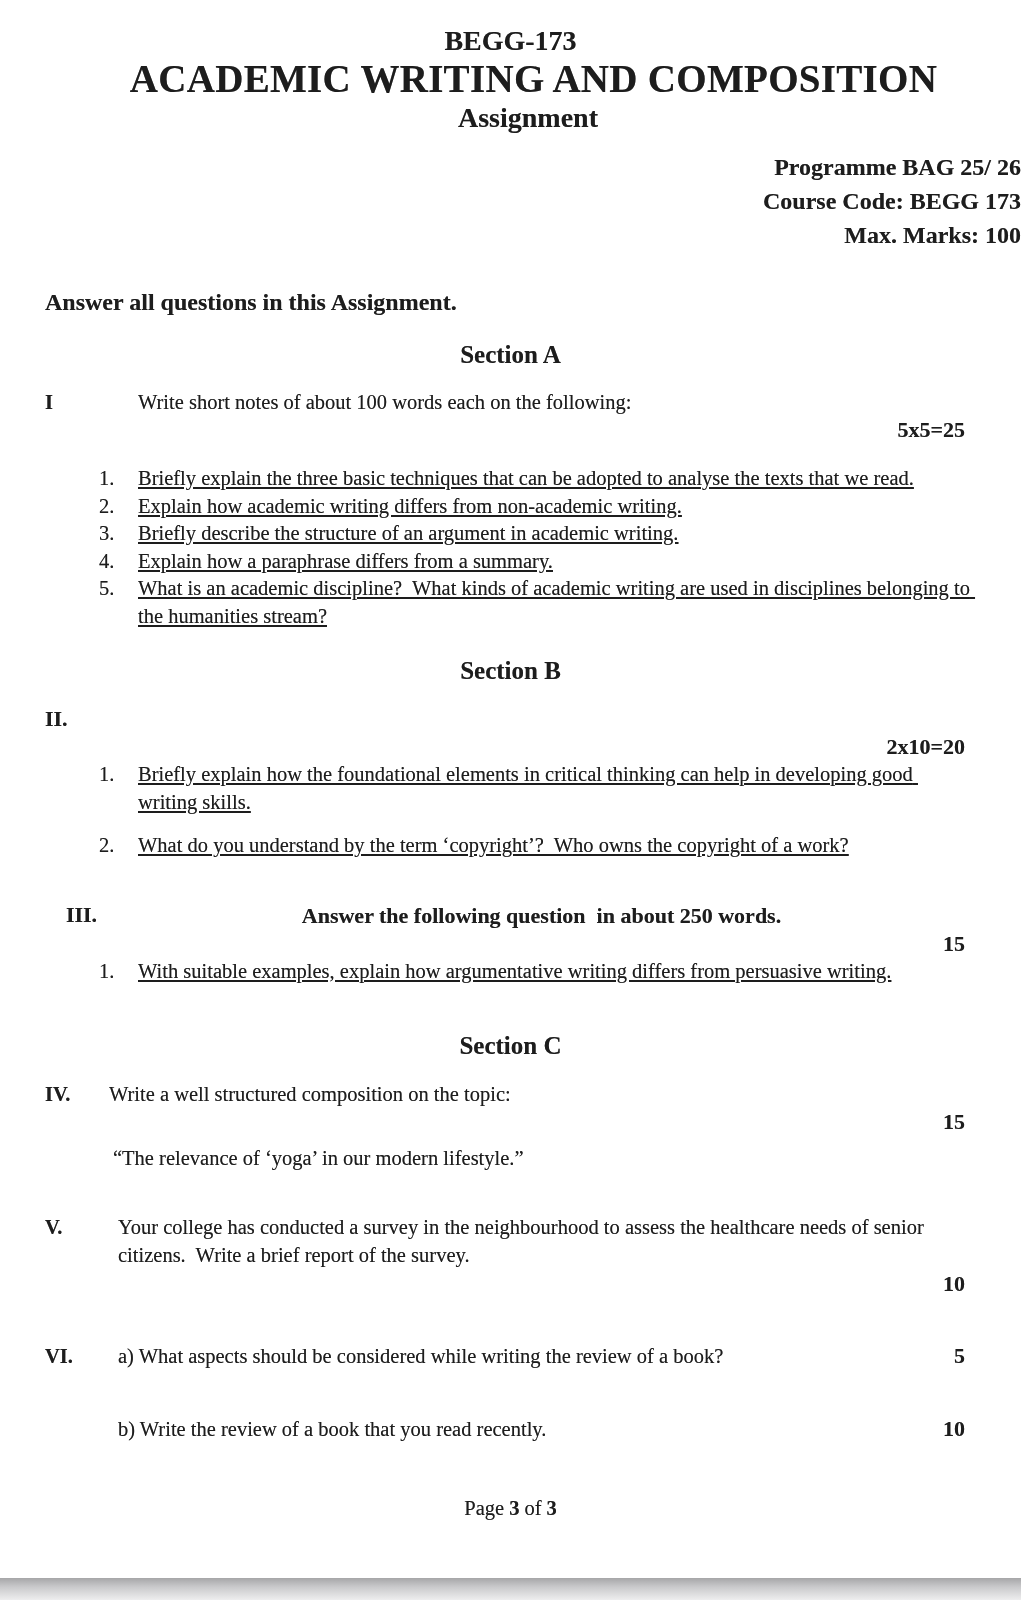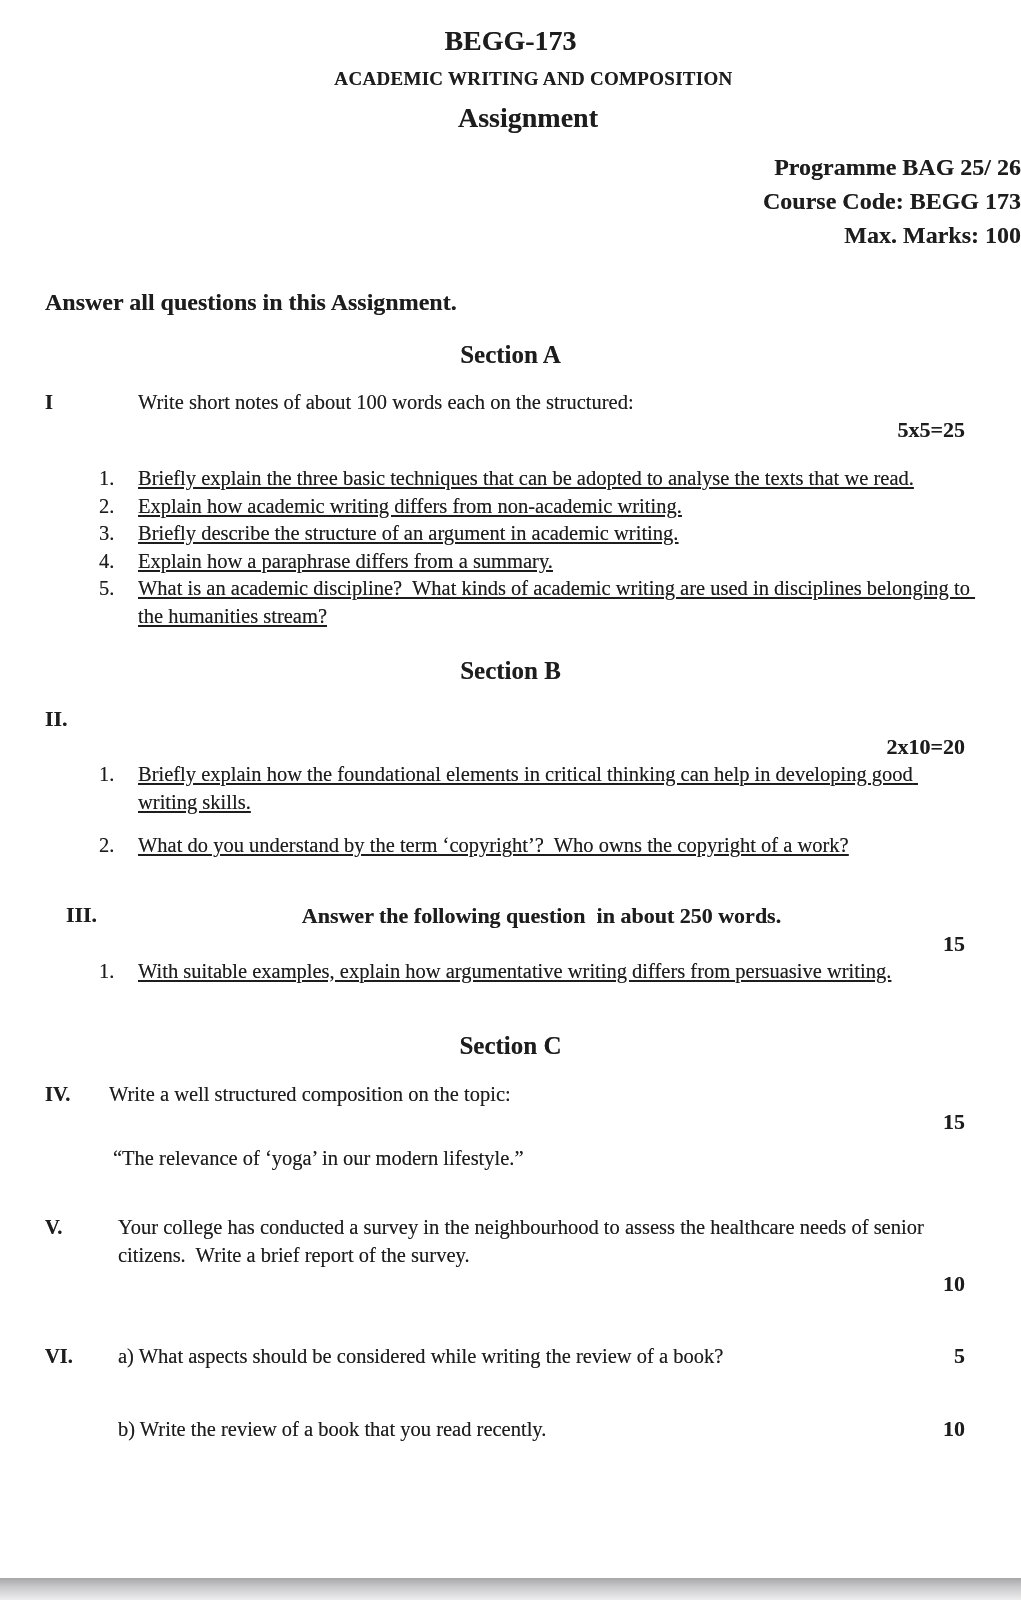--- a/index.html
+++ b/index.html
@@ -16,21 +16,21 @@
   .page {
     width: 100%;
     height: 100%;
     padding-top: 22px;
   }
   
   .page { text-shadow: 0 0 0.6px rgba(30,30,30,0.55); }
 
   .title-block { text-align: center; }
   .title-line1 { font-size: 28px; font-weight: bold; line-height: 37px; }
-  .title-line2 { font-size: 19px; font-weight: bold; line-height: 39px; letter-spacing: 0.3px; padding-left: 46px; }
+  .title-line2 { font-size: 39px; font-weight: bold; line-height: 39px; letter-spacing: 0.3px; padding-left: 46px; }
   .title-line3 { font-size: 28px; font-weight: bold; line-height: 39px; margin-left: 35px; }
 
   .info-block {
     margin-top: 13px;
     text-align: right;
     font-weight: bold;
     font-size: 24px;
     line-height: 34px;
   }
 
@@ -137,21 +137,21 @@
     <div>Course Code: BEGG 173</div>
     <div>Max. Marks: 100</div>
   </div>
 
   <div class="instruction">Answer all questions in this Assignment.</div>
 
   <div class="section-heading sec-a">Section A</div>
 
   <div class="q-row" style="margin-top:18px;">
     <span class="q-roman w-1">I</span>
-    <span class="q-text">Write short notes of about 100 words each on the structured:</span>
+    <span class="q-text">Write short notes of about 100 words each on the following:</span>
   </div>
   <div class="marks-line">5x5=25</div>
 
   <div class="num-list">
     <div class="num-item">
       <span class="item-num">1.</span>
       <span class="item-text">Briefly explain the three basic techniques that can be adopted to analyse the texts that we read.</span>
     </div>
     <div class="num-item">
       <span class="item-num">2.</span>
@@ -222,15 +222,18 @@
     <span class="q-text">a) What aspects should be considered while writing the review of a book?</span>
     <span class="inline-marks">5</span>
   </div>
 
   <div class="q-row" style="margin-top:45px;">
     <span class="q-roman w-2"></span>
     <span class="q-text">b) Write the review of a book that you read recently.</span>
     <span class="inline-marks">10</span>
   </div>
 
+  <div class="footer-page">
+    <span>Page</span><span class="b">3</span><span>of</span><span class="b">3</span>
+  </div>
 
   <div class="bottom-bar"></div>
 </div>
 
 </body></html>

